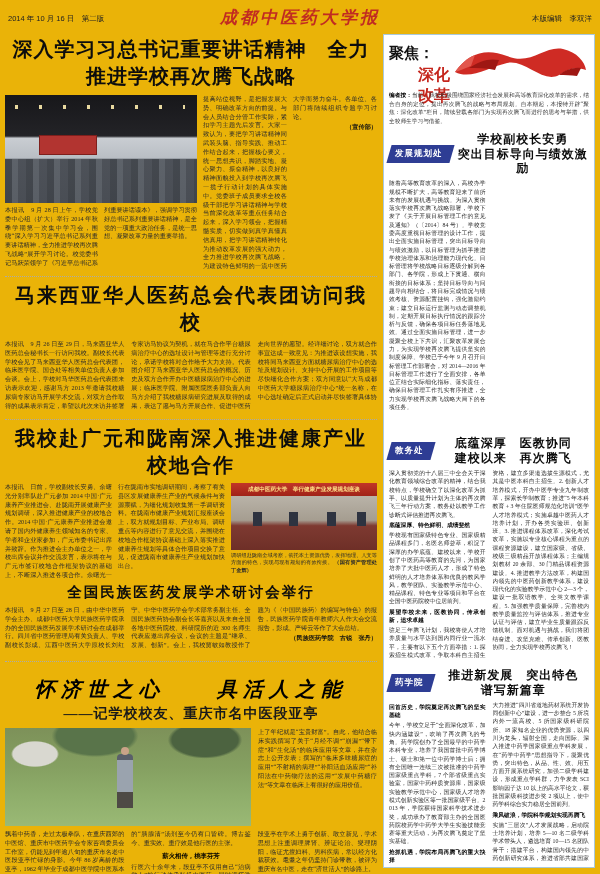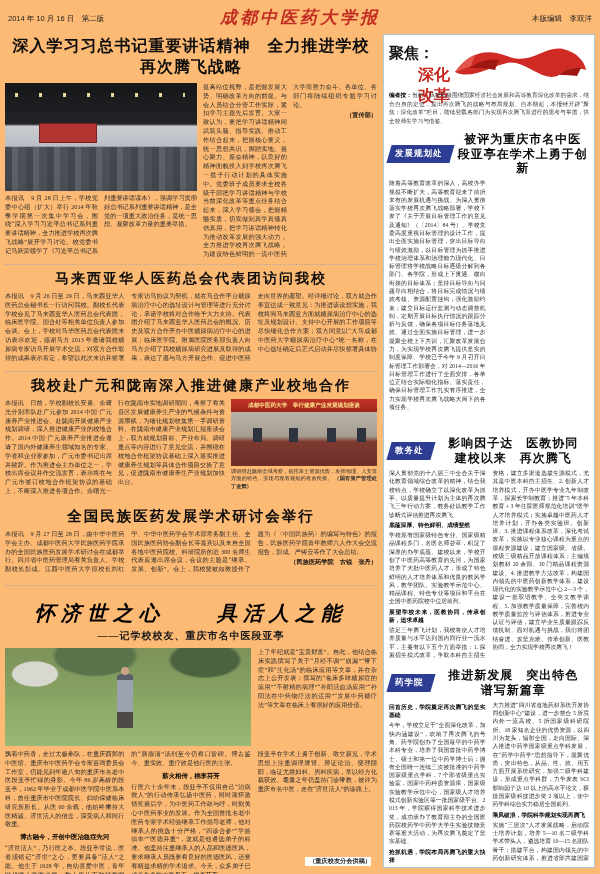--- a/index.html
+++ b/index.html
@@ -1,34 +1,34 @@
 <!DOCTYPE html>
 <html><head>
 <meta charset="utf-8">
 <style>
   * { margin:0; padding:0; box-sizing:border-box; }
   html,body { background:#e8e8e8; }
   #page {
     position:relative; width:600px; height:874px; margin:0 auto;
-    background:#fdba74; overflow:hidden;
+    background:#eab308; overflow:hidden;
     font-family:"Liberation Serif", serif; color:#1a1a1a;
   }
   .txt { text-align:justify; word-break:break-all; color:#2a2a2a; }
   
   #hdr { position:absolute; top:6px; left:0; right:0; height:26px; }
   #hdr .date   { position:absolute; left:8px;  top:8px; font-size:7.5px; color:#222; font-family:"Liberation Sans",sans-serif;}
   #hdr .mast   { position:absolute; left:0; right:0; top:0; text-align:center;
                  font-size:17px; font-weight:bold; font-style:italic; letter-spacing:3px; color:#c12b22; }
   #hdr .editor { position:absolute; right:8px; top:8px; font-size:7.5px; color:#222; font-family:"Liberation Sans",sans-serif;}
   
   #left { position:absolute; left:5px; top:36px; width:372px; height:832px; }
   .divider { border-top:1px dotted #aaa; margin:5px 0; }
-  .h-big  { font-family:"Liberation Sans",sans-serif; font-weight:bold; font-size:16px;
+  .h-big  { font-family:"Liberation Sans",sans-serif; font-weight:bold; font-size:20px;
             letter-spacing:1px; text-align:center; color:#0d0d0d; }
-  .h-mid  { font-weight:bold; font-size:14px; letter-spacing:2px; text-align:center; color:#0d0d0d; }
+  .h-mid  { font-weight:bold; font-size:20px; letter-spacing:2px; text-align:center; color:#0d0d0d; }
   .byline { display:block; text-align:right; font-weight:bold; font-size:6.2px; margin-top:2px; color:#111;}
   
   #a1-flex { display:flex; gap:6px; margin-top:5px; height:176px; }
   #a1-leftcol { width:192px; }
   #photo1 { position:relative; width:192px; height:108px; overflow:hidden;
     background:linear-gradient(180deg,#17171a 0%,#232327 38%,#c9cdd2 40%,#b9bec4 58%,#70767e 60%,#565b62 100%); }
   #photo1 .lightdots{ position:absolute; top:10px; left:10px; width:170px; height:4px;
     background:repeating-linear-gradient(90deg,#e8d9a0 0 3px,transparent 3px 24px); }
   #photo1 .screen { position:absolute; left:34px; top:40px; width:58px; height:20px; background:#b23430; border:1px solid #7e1f1c;}
   #photo1 .crowd  { position:absolute; left:0; bottom:0; width:100%; height:44px;
@@ -48,21 +48,21 @@
   #a3-banner { height:13px; background:linear-gradient(180deg,#c23527,#a02318); color:#ffe08a;
                font-size:5.6px; font-weight:bold; line-height:13px; text-align:center; overflow:hidden; white-space:nowrap;}
   #a3-scene { position:relative; height:54px; overflow:hidden;
               background:linear-gradient(180deg,#b9b3a8 0%,#a59d90 45%,#7e3a31 55%,#6e2f27 100%); }
   #a3-scene i { position:absolute; width:9px; height:14px; background:#2e3340; top:16px; }
   #a3-caption { font-size:5.2px; line-height:1.4; margin-top:2px; }
   #a3-caption b { font-weight:bold; }
   
   .h-script { font-size:20px; font-weight:bold; font-style:italic; letter-spacing:6px;
               text-align:center; color:#000; margin-top:14px;}
-  .h-deck { text-align:center; font-weight:bold; font-size:10px; margin-top:2px; letter-spacing:1px;}
+  .h-deck { text-align:center; font-weight:bold; font-size:14px; margin-top:2px; letter-spacing:1px;}
   #a5-rowA { display:flex; gap:7px; margin-top:5px; height:98px; }
   #photo5 { position:relative; width:246px; height:98px; overflow:hidden;
     background:
       radial-gradient(40px 22px at 30px 26px, #d9d8d0 0 55%, transparent 60%),
       radial-gradient(60px 30px at 200px 12px, #4c6340 0 55%, transparent 62%),
       radial-gradient(70px 34px at 90px 8px,  #59744a 0 55%, transparent 62%),
       linear-gradient(180deg,#7d9159 0%,#85a061 40%,#8fae6b 70%,#9ab975 100%); }
   #photo5 .man { position:absolute; left:112px; top:26px; width:16px; height:54px;
       background:linear-gradient(180deg,#5a5f6a 0 12%,#9aa3ae 12% 70%,#4e4a45 70% 100%); border-radius:4px 4px 0 0;}
   #photo5 .man:before { content:""; position:absolute; left:4px; top:-7px; width:8px; height:8px; border-radius:50%; background:#caa388;}
@@ -156,21 +156,21 @@
             <i style="left:126px"></i>
           </div>
           <div id="a3-caption" class="txt">
             <span>调研组赴陇南全域考察，依托本土资源优势，发挥地理、人文等方面的特色，实现与现有规划的有效衔接。</span>
             <b>（国有资产管理处　丁金辉）</b>
           </div>
         </div>
       </div>
     </div>
 
-    <div style="margin-top:8px;">
+    <div style="margin-top:0;">
       <div class="h-mid" style="font-size:14.5px">全国民族医药发展学术研讨会举行</div>
       <div class="cols3 txt" style="height:50px;">
         <span>本报讯　9 月 27 日至 28 日，由中华中医药学会主办、成都中医药大学民族医药学院承办的全国民族医药发展学术研讨会在成都举行。四川省中医药管理局有关负责人、学校副校长彭成、江西中医药大学原校长刘红宁、中华中医药学会学术部常务副主任、全国民族医药协会副会长等嘉宾以及来自全国各地中医药院校、科研院所的近 300 名师生代表应邀出席会议，会议的主题是“继承、发展、创新”。会上，我校贾敏如教授作了题为《〈中国民族药〉的编写与特色》的报告，民族医药学院青年教师六人作大会交流报告，彭成、严铸云等作了大会总结。</span>
         <span class="byline">（民族医药学院　古锐　张丹）</span>
       </div>
     </div>
 
     <div class="divider"></div>
 
     <div id="a5">
@@ -216,30 +216,30 @@
       </div>
     </div>
 
     <div id="focus-note" class="txt">
       <b>编者按：</b><span>当前，我校积极围绕国家经济社会发展和高等教育深化改革的需求，结合自身的定位，提出再次腾飞的战略与布局规划。自本期起，本报特开辟“聚焦：深化改革”栏目，陆续登载各部门为实现再次腾飞而进行的思考与举措，供全校师生学习与借鉴。</span>
     </div>
 
     <div class="sec-head">
       <div class="badge"><span>发展规划处</span></div>
       <div class="sec-titles">
-        <div>被评为重庆市名中医</div>
-        <div>段亚亭在学术上勇于创新</div>
+        <div>学校副校长安勇</div>
+        <div>突出目标导向与绩效激励</div>
       </div>
     </div>
     <div id="secA-body" class="sec-body txt">随着高等教育改革的深入，高校办学规模不断扩大，高等教育迎来了前所未有的发展机遇与挑战。为深入贯彻落实学校再次腾飞战略部署，学校下发了《关于开展目标管理工作的意见及通知》（〔2014〕84 号）。学校党委高度重视目标管理的设计工作，提出全面实施目标管理，突出目标导向与绩效激励，以目标管理为抓手推进学校治理体系和治理能力现代化。目标管理将学校战略目标逐级分解到各部门、各学院，形成上下贯通、横向衔接的目标体系；坚持目标导向与问题导向相结合，将目标完成情况与绩效考核、资源配置挂钩，强化激励约束；建立目标运行监测与动态调整机制，定期开展目标执行情况的跟踪分析与反馈，确保各项目标任务落地见效。通过全面实施目标管理，进一步凝聚全校上下共识，汇聚改革发展合力，为实现学校再次腾飞提供坚实的制度保障。学校已于今年 9 月召开目标管理工作部署会，对 2014—2016 年目标管理工作进行了全面安排，各单位正结合实际细化指标、落实责任，确保目标管理工作扎实有序推进，全力实现学校再次腾飞战略大局下的各项任务。</div>
 
     <div class="sec-head">
       <div class="badge"><span>教务处</span></div>
       <div class="sec-titles">
-        <div>影响因子达　医教协同</div>
+        <div>底蕴深厚　医教协同</div>
         <div>建校以来　再次腾飞</div>
       </div>
     </div>
     <div id="secB-body" class="sec-body txt">
       <span>深入贯彻党的十八届三中全会关于深化教育领域综合改革的精神，结合我校特点，学校确立了以深化改革为抓手、以质量提升计划为主体的再次腾飞三年行动方案，教务处以教学工作诊断式评估推进再次腾飞。</span>
       <span class="sec-sub">底蕴深厚、特色鲜明、成绩斐然</span>
       <span>学校现有国家级特色专业、国家级精品课程多门，名医名师荟萃，积淀了深厚的办学底蕴。建校以来，学校开创了中医药高等教育的先河，为国家培养了大批中医药人才，形成了特色鲜明的人才培养体系和优良的教风学风，教学团队、实验教学示范中心、精品课程、特色专业等项目和平台在全国中医药院校中位居前列。</span>
       <span class="sec-sub">展望学校未来，医教协同，传承创新，追求卓越</span>
       <span>驻足三年腾飞计划，我校将使人才培养质量与水平达到国内同行业一流水平，主要有以下五个方面举措：1. 探索招生模式改革，争取本科自主招生资格，建立多渠道选拔生源模式，尤其是中医本科自主招生。2. 创新人才培养模式，开办中医学专业九年制改革，探索长学制教育；推进“5 年本科教育＋3 年住院医师规范化培训”医学人才培养模式；实施卓越中医药人才培养计划，开办各类实验班、创新班。3. 推进课程体系改革，深化考试改革，实施以专业核心课程为重点的课程资源建设，建立国家级、省级、校级三级精品开放课程体系；主编规划教材 20 余部、30 门精品课程资源建设。4. 推进教学方法改革，构建国内领先的中医药创新教学体系，建设现代化的实验教学示范中心 2—3 个，建设一批双语教学、全英文教学课程。5. 加强教学质量保障，完善校内教学质量监控与评估体系，推进专业认证与评估，建立毕业生质量跟踪反馈机制。面对机遇与挑战，我们将团结奋进、攻坚克难、传承创新、医教协同，全力实现学校再次腾飞！</span>
     </div>

